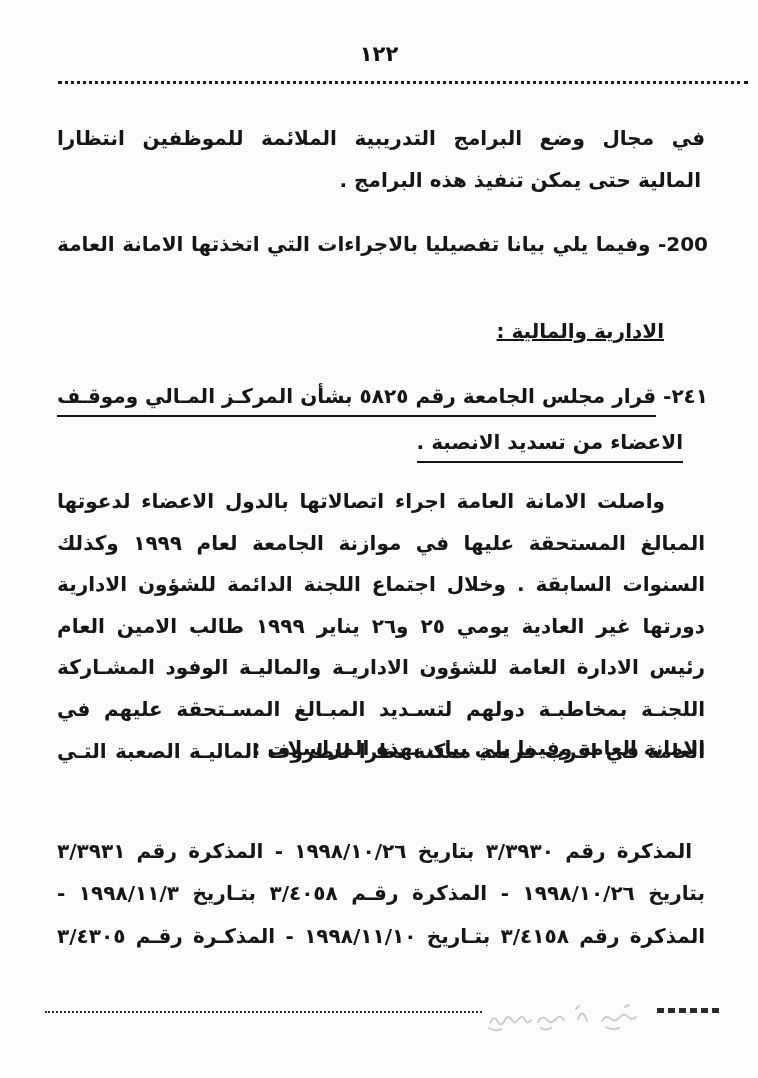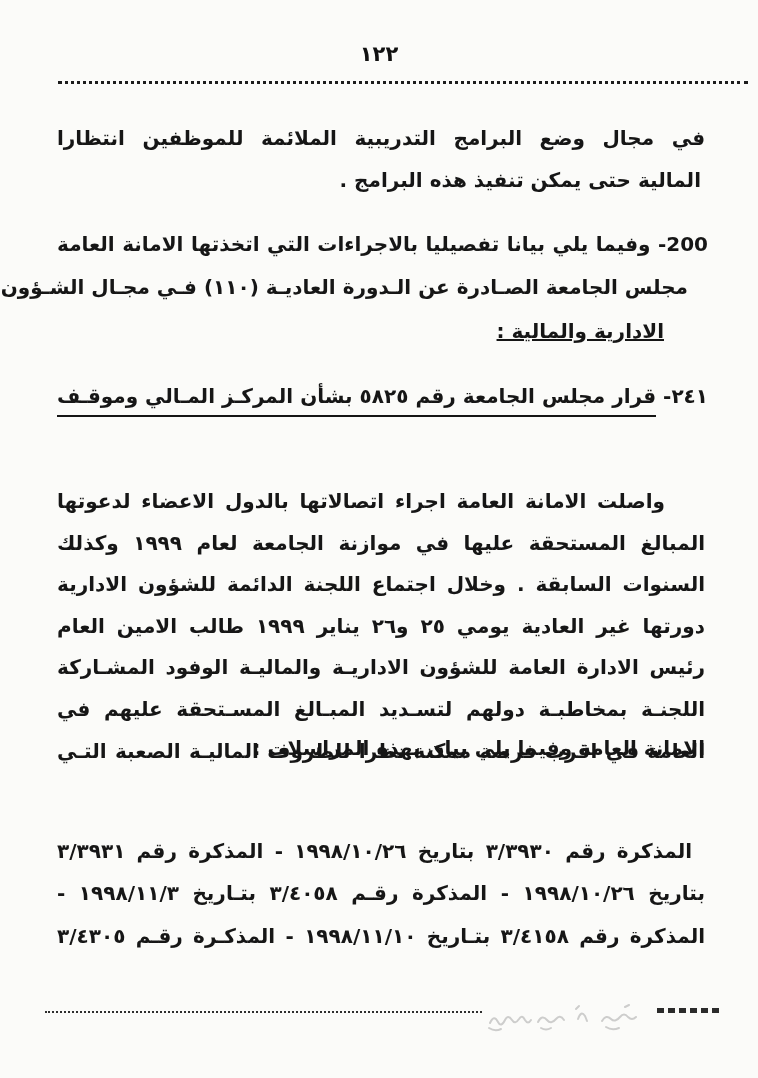--- a/index.html
+++ b/index.html
@@ -73,26 +73,28 @@
   <div class="pagenum">١٢٢</div>
   <div class="rule-top"></div>
 
   <div class="line just" style="top:120px; right:53px; left:57px;">في مجال وضع البرامج التدريبية الملائمة للموظفين انتظارا لتحسن الاوضاع</div>
   <div class="line" style="top:162px; right:57px;margin-left:9px;">المالية حتى يمكن تنفيذ هذه البرامج .</div>
 
   <div class="line just" style="top:226px; right:50px; left:57px;">
     <span>200-</span>
     <span>وفيما يلي بيانا تفصيليا بالاجراءات التي اتخذتها الامانة العامة لتنفيذ قرارات</span>
   </div>
-  <div class="line" style="top:269px; right:70px;">مجلس الجامعة الصـادرة عن الـدورة العاديـة (١١٠) فـي مجـال الشـؤون</div>
   <div class="line" style="top:313px; right:94px;text-decoration:underline;">الادارية والمالية :</div>
 
   <div class="line just" style="top:378px; right:50px; left:57px;">
     <span>٢٤١-</span>
     <span class="u">قرار مجلس الجامعة رقم ٥٨٢٥ بشأن المركـز المـالي وموقـف الـدول</span>
+  </div>
+  <div class="line" style="top:424px; right:75px;">
+    <span class="u">الاعضاء من تسديد الانصبة .</span>
   </div>
 
   <div class="line just" style="top:483px; right:93px; left:57px;">واصلت الامانة العامة اجراء اتصالاتها بالدول الاعضاء لدعوتها لتسديد</div>
   <div class="line just" style="top:525px; right:53px; left:57px;">المبالغ المستحقة عليها في موازنة الجامعة لعام ١٩٩٩ وكذلك المتأخرات عن</div>
   <div class="line just" style="top:566px; right:53px; left:57px;">السنوات السابقة . وخلال اجتماع اللجنة الدائمة للشؤون الادارية والمالية في</div>
   <div class="line just" style="top:608px; right:53px; left:57px;">دورتها غير العادية يومي ٢٥ و٢٦ يناير ١٩٩٩ طالب الامين العام المساعد</div>
   <div class="line just" style="top:649px; right:53px; left:57px;">رئيس الادارة العامة للشؤون الاداريـة والماليـة الوفود المشـاركة في اعمـال</div>
   <div class="line just" style="top:691px; right:53px; left:57px;">اللجنـة بمخاطبـة دولهم لتسـديد المبـالغ المسـتحقة عليهم في موازنـة الامانـة</div>
   <div class="line just" style="top:733px; right:53px; left:57px;">العامة في اقرب فرصة ممكنة نظرا للظروف الماليـة الصعبة التـي تمر بهـا</div>
   <div class="line" style="top:730px; right:53px;text-align:right;">الامانة العامة وفيما يلي بيان بهذه المراسلات :</div>

